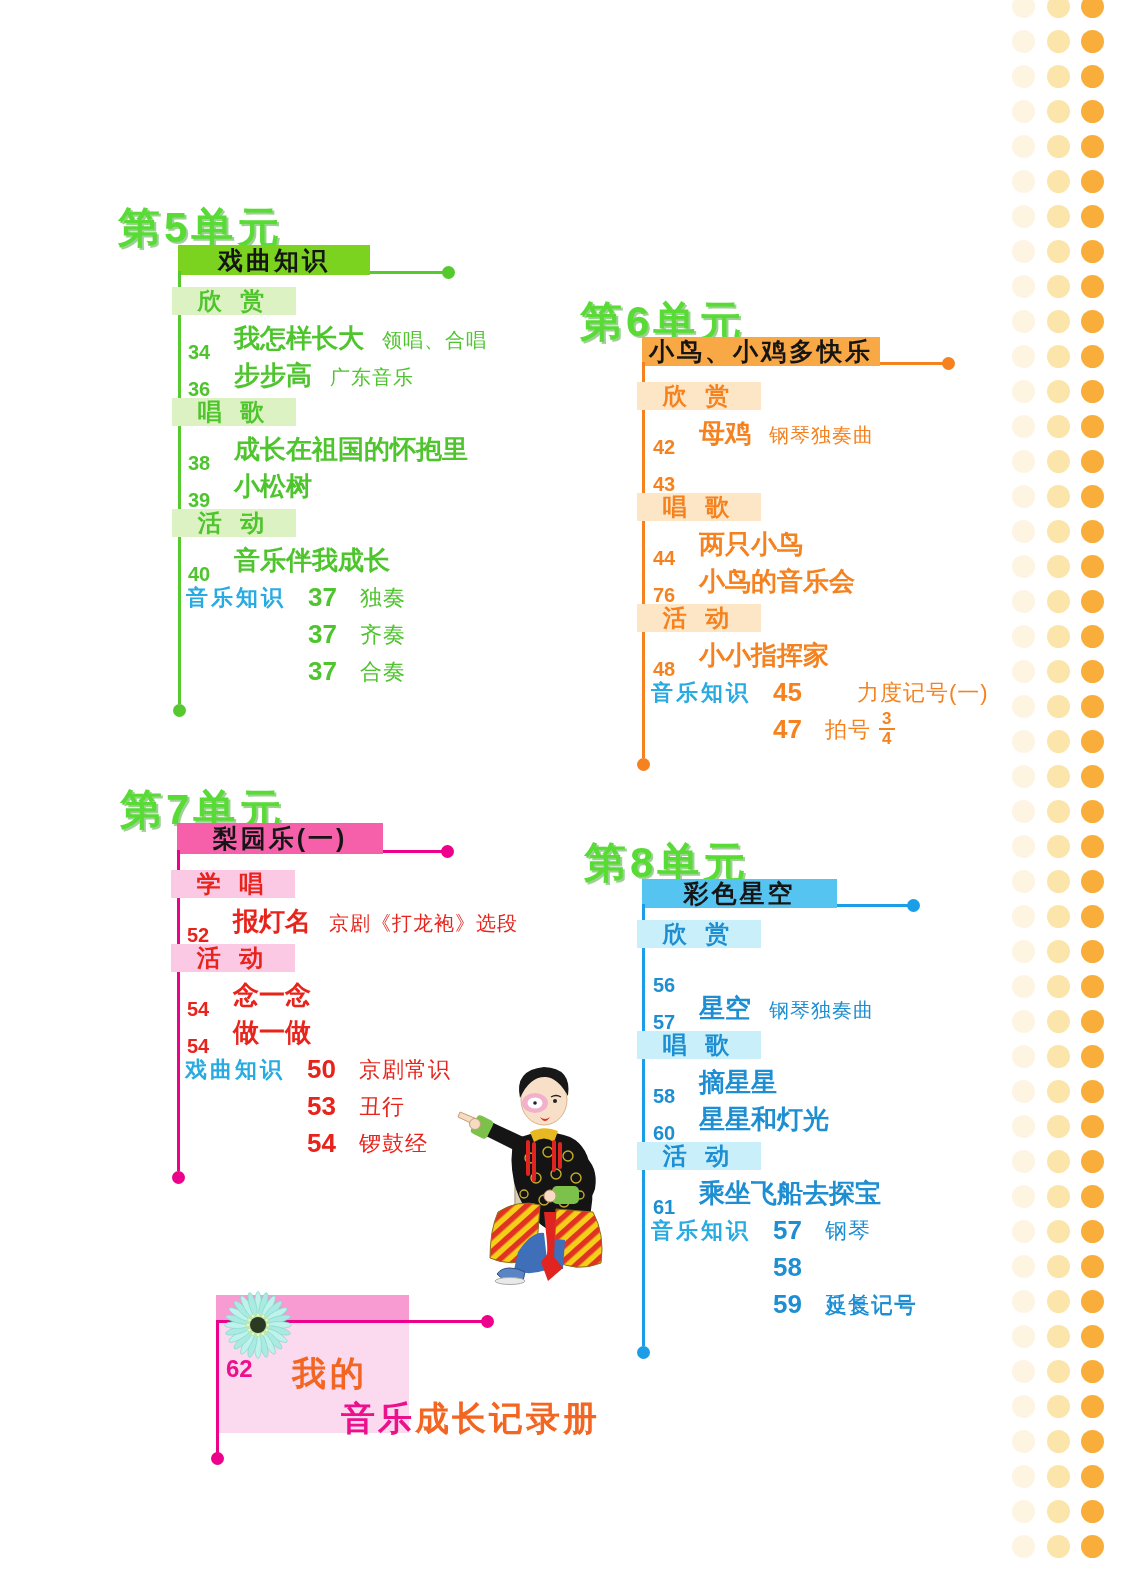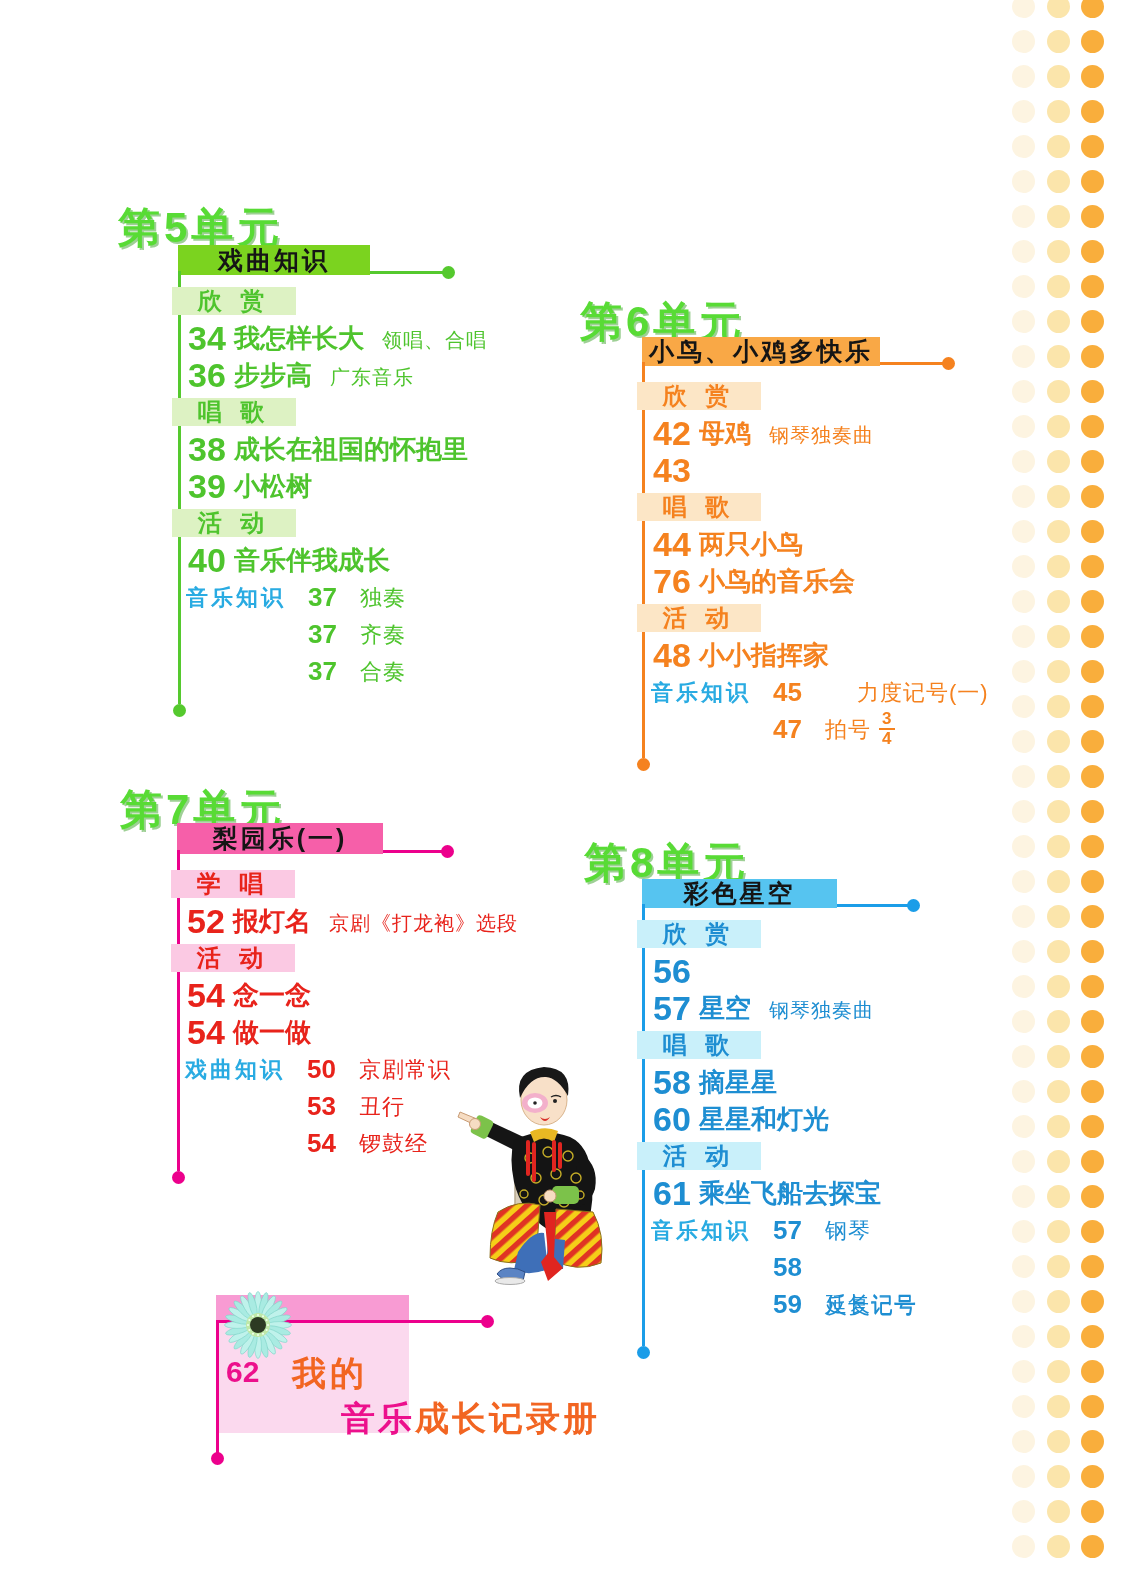--- a/index.html
+++ b/index.html
@@ -15,33 +15,33 @@
     text-shadow:2px 2px 0 rgba(40,150,20,.45), -1px -1px 0 rgba(255,255,255,.95);
   }
   .banner{position:absolute;display:flex;align-items:center;justify-content:center;}
   .banner span{font-size:25px;font-weight:bold;color:#151515;letter-spacing:3px;white-space:nowrap;}
   .hline,.vline{position:absolute;}
   .cdot{position:absolute;width:13px;height:13px;border-radius:50%;}
   .content{position:absolute;width:500px;}
   .row{position:absolute;left:0;height:37px;width:500px;}
   .band{position:absolute;left:0;top:4px;width:124px;height:28px;line-height:28px;
         text-align:center;font-size:24px;font-weight:bold;letter-spacing:6px;white-space:nowrap;}
-  .num{position:absolute;left:16px;top:0;line-height:37px;font-size:34px;font-weight:bold;}
+  .num{position:absolute;left:16px;top:14px;line-height:37px;font-size:20px;font-weight:bold;}
   .ititle{position:absolute;left:62px;top:0;line-height:37px;font-size:26px;font-weight:bold;white-space:nowrap;}
   .note{font-size:20px;font-weight:400;margin-left:18px;letter-spacing:1px;}
   .k-label{position:absolute;left:14px;top:0;line-height:37px;font-size:22px;font-weight:bold;letter-spacing:3px;white-space:nowrap;}
   .k-num{position:absolute;left:136px;top:0;line-height:37px;font-size:26px;font-weight:bold;}
   .k-title{position:absolute;left:188px;top:0;line-height:37px;font-size:22px;letter-spacing:1px;white-space:nowrap;}
   .frac{display:inline-block;vertical-align:middle;text-align:center;font-size:17px;line-height:1.05;
         font-weight:bold;margin-left:8px;margin-top:-4px;}
   .frac .fd{display:block;border-top:2px solid currentColor;padding:0 3px;}
   .frac .fn{display:block;padding:0 3px;}
   
   .f-rect{position:absolute;}
-  .f-page{position:absolute;font-size:30px;font-weight:bold;}
+  .f-page{position:absolute;font-size:24px;font-weight:bold;}
   .f-prefix{position:absolute;font-size:34px;font-weight:bold;letter-spacing:4px;}
   .f-line2{position:absolute;font-size:34px;font-weight:bold;letter-spacing:3px;white-space:nowrap;}
 </style>
 </head>
 <body>
 
 <div class="page">
 
   <div id="dots-mount">
       <div class="dot-deco" style="left: 1012px; top: -5px; background: rgb(253, 244, 225);"></div>

